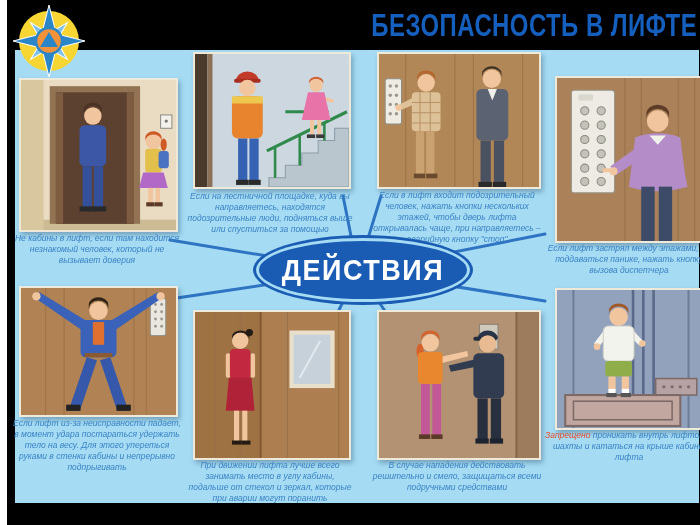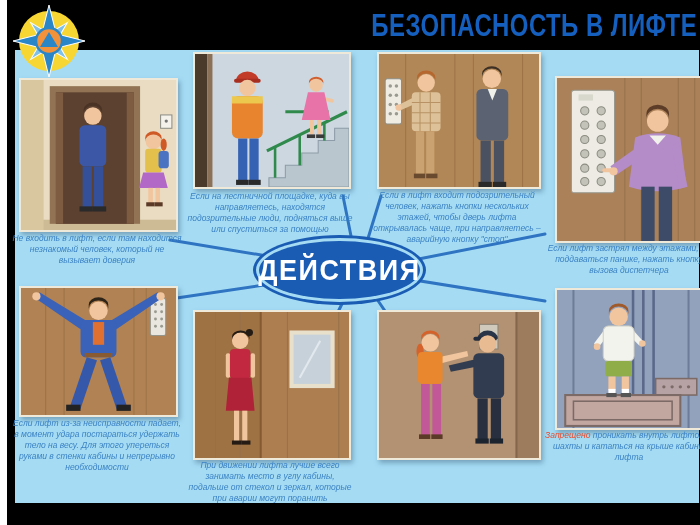--- a/index.html
+++ b/index.html
@@ -2,21 +2,21 @@
 <html><head>
 <meta charset="utf-8">
 <style>
   html,body{margin:0;padding:0;}
   body{width:700px;height:525px;font-family:"Liberation Sans",sans-serif;overflow:hidden;}
   .poster{position:relative;width:700px;height:525px;background:#000000;overflow:hidden;margin-left:7px;}
   .bg{position:absolute;left:8px;top:50px;width:684px;height:453px;background:#a5dcf4;z-index:0;}
   .title{position:absolute;top:10px;right:10px;font-size:26px;font-weight:bold;color:#1560bf;white-space:nowrap;transform:scale(0.92,1.22);transform-origin:right center;z-index:4;letter-spacing:0.5px;}
   .emblem{position:absolute;left:5px;top:3px;z-index:5;}
   .lines{position:absolute;left:0;top:0;z-index:1;pointer-events:none;}
-  .oval{position:absolute;left:252px;top:241px;width:161px;height:58px;background:#1a5cb4;border-radius:50%;display:flex;align-items:center;justify-content:center;z-index:3;box-shadow:0 0 0 3px #a5dcf4,0 0 0 6px #1a5cb4;}
+  .oval{position:absolute;left:252px;top:241px;width:208px;height:58px;background:#1a5cb4;border-radius:50%;display:flex;align-items:center;justify-content:center;z-index:3;box-shadow:0 0 0 3px #a5dcf4,0 0 0 6px #1a5cb4;}
   .oval span{color:#ffffff;font-weight:bold;font-size:27px;letter-spacing:1.5px;transform:scaleY(1.12);}
   .panel{position:absolute;margin:0;border:2px solid #efe9da;box-shadow:2px 3px 5px rgba(30,55,90,.35);z-index:2;background:#b28757;}
   .panel svg{display:block;width:100%;height:100%;}
   .caption{position:absolute;font-size:8.5px;line-height:1.28;color:#3b82c4;text-align:center;z-index:2;font-style:italic;}
   .caption .red{color:#e84b2c;}
 </style>
 </head>
 <body>
 
 <div class="poster">
@@ -82,21 +82,21 @@
       <ellipse cx="139" cy="63" rx="3" ry="6" fill="#cf5a26"></ellipse>
       <rect x="121" y="67" width="16" height="23" rx="3" fill="#e3bf4c"></rect>
       <rect x="134" y="69" width="10" height="17" rx="3" fill="#4a73c2"></rect>
       <polygon points="119,90 139,90 143,105 115,105" fill="#b168c6"></polygon>
       <rect x="124" y="105" width="4.5" height="15" fill="#f1c59e"></rect>
       <rect x="131" y="105" width="4.5" height="15" fill="#f1c59e"></rect>
       <rect x="122" y="119" width="8" height="4" fill="#5c3a28"></rect>
       <rect x="130" y="119" width="8" height="4" fill="#5c3a28"></rect>
     </svg>
   </figure>
-  <div class="caption" style="left:5px;top:233px;width:170px">Не входить в лифт, если там находится незнакомый человек, который не вызывает доверия</div>
+  <div class="caption" style="left:5px;top:233px;width:170px">Не кабины в лифт, если там находится незнакомый человек, который не вызывает доверия</div>
 
   <figure class="panel" style="left:186px;top:52px;width:154px;height:133px">
     <svg viewBox="0 0 150 129" preserveAspectRatio="none">
       <rect width="150" height="129" fill="#ccd7df"></rect>
       <rect width="12" height="129" fill="#4a3a2c"></rect>
       <rect x="12" width="5" height="129" fill="#8a7158"></rect>
       <path d="M150,129 L72,129 L72,120 L88,120 L88,108 L104,108 L104,96 L120,96 L120,84 L136,84 L136,72 L150,72 Z" fill="#b9c6ce" stroke="#8d9ca8" stroke-width="1"></path>
       <line x1="70" y1="94" x2="148" y2="56" stroke="#2f8a4c" stroke-width="3"></line>
       <line x1="78" y1="120" x2="78" y2="90" stroke="#2f8a4c" stroke-width="2.5"></line>
       <line x1="102" y1="108" x2="102" y2="78" stroke="#2f8a4c" stroke-width="2.5"></line>
@@ -232,21 +232,21 @@
       <path d="M66,20 a9.5,8 0 0 1 19,0 l0,-4 a9.5,7 0 0 0 -19,0 z" fill="#2f2418"></path>
       <rect x="58" y="31" width="35" height="36" rx="5" fill="#3a62b8"></rect>
       <rect x="70" y="33" width="11" height="22" fill="#e07030"></rect>
       <rect x="62" y="63" width="27" height="4" fill="#8a5a30"></rect>
       <polygon points="64,67 48,114 58,117 74,70" fill="#3558aa"></polygon>
       <polygon points="87,67 103,114 93,117 77,70" fill="#3558aa"></polygon>
       <rect x="44" y="113" width="14" height="6" fill="#222222"></rect>
       <rect x="93" y="113" width="14" height="6" fill="#222222"></rect>
     </svg>
   </figure>
-  <div class="caption" style="left:5px;top:418px;width:170px">Если лифт из-за неисправности падает, в момент удара постараться удержать тело на весу. Для этого упереться руками в стенки кабины и непрерывно необходимости</div>
+  <div class="caption" style="left:5px;top:418px;width:170px">Если лифт из-за неисправности падает, в момент удара постараться удержать тело на весу. Для этого упереться руками в стенки кабины и непрерывно подпрыгивать</div>
 
   <figure class="panel" style="left:186px;top:310px;width:154px;height:146px">
     <svg viewBox="0 0 150 142" preserveAspectRatio="none">
       <rect width="150" height="142" fill="#ad7e50"></rect>
       <rect width="64" height="142" fill="#9f7244"></rect>
       <line x1="64" y1="0" x2="64" y2="142" stroke="#855a32" stroke-width="2"></line>
       <g stroke="#97714b" stroke-width="1">
         <line x1="90" y1="0" x2="90" y2="142"></line>
           <line x1="140" y1="0" x2="140" y2="142"></line>
         <line x1="20" y1="0" x2="20" y2="142"></line>
@@ -288,20 +288,21 @@
       <rect x="92" y="24" width="23" height="4" rx="2" fill="#222c3c"></rect>
       <circle cx="106" cy="31" r="8.5" fill="#e9bb93"></circle>
       <polygon points="94,46 68,52 70,58 96,53" fill="#323c50"></polygon>
       <rect x="92" y="40" width="30" height="44" rx="5" fill="#323c50"></rect>
       <rect x="96" y="84" width="10" height="40" fill="#28303f"></rect>
       <rect x="109" y="84" width="10" height="40" fill="#28303f"></rect>
       <rect x="94" y="123" width="13" height="5" fill="#1c2430"></rect>
       <rect x="108" y="123" width="13" height="5" fill="#1c2430"></rect>
     </svg>
   </figure>
+  <div class="caption" style="left:364px;top:460px;width:172px">В случае нападения действовать решительно и смело, защищаться всеми подручными средствами</div>
 
   <figure class="panel" style="left:548px;top:288px;width:148px;height:138px">
     <svg viewBox="0 0 144 134" preserveAspectRatio="none">
       <rect width="144" height="134" fill="#93a2bc"></rect>
       <line x1="16" y1="0" x2="16" y2="134" stroke="#6d7c98" stroke-width="2"></line>
       <line x1="128" y1="0" x2="128" y2="134" stroke="#6d7c98" stroke-width="2"></line>
       <line x1="74" y1="0" x2="74" y2="102" stroke="#5a688a" stroke-width="2.5"></line>
       <line x1="84" y1="0" x2="84" y2="102" stroke="#5a688a" stroke-width="2.5"></line>
       <line x1="94" y1="0" x2="94" y2="102" stroke="#5a688a" stroke-width="2.5"></line>
       <rect x="96" y="86" width="40" height="16" fill="#b6a2a4" stroke="#7c6a66" stroke-width="1.5"></rect>

